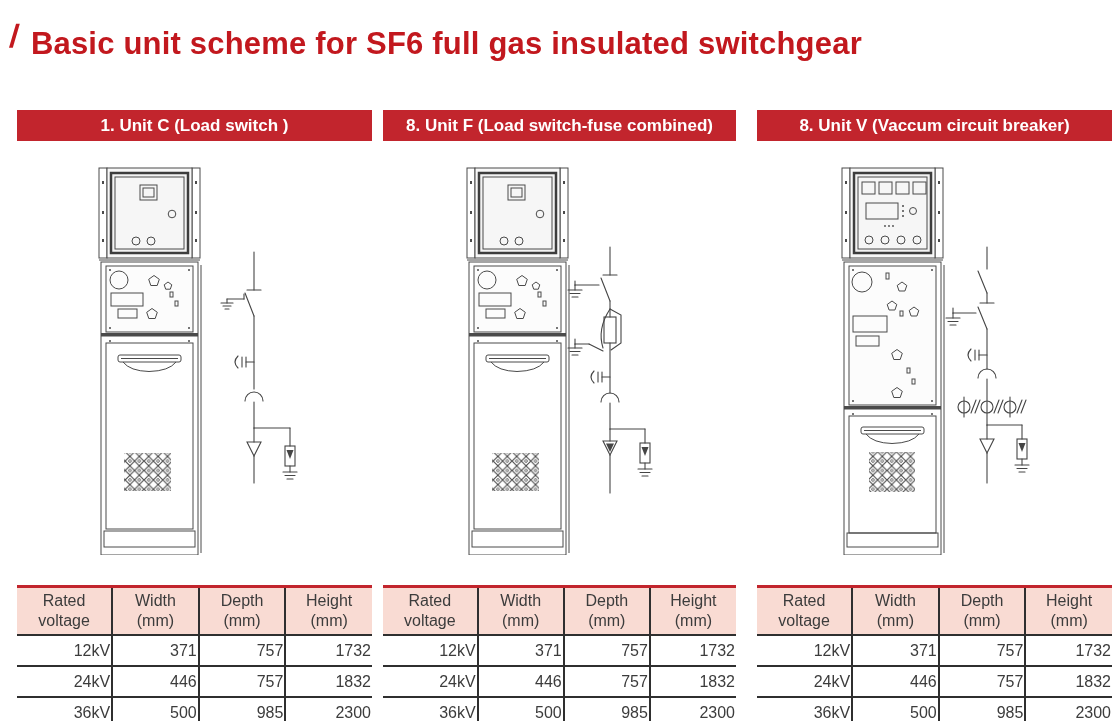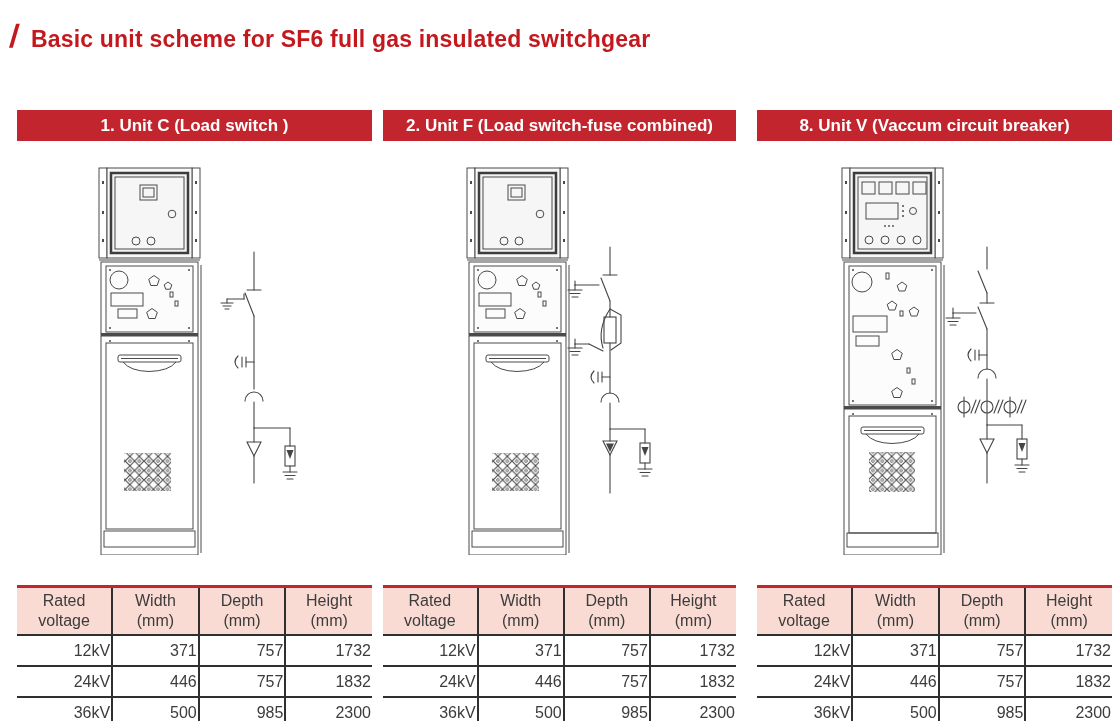--- a/index.html
+++ b/index.html
@@ -2,21 +2,21 @@
 <html><head>
 <meta charset="utf-8">
 <style>
   html,body{margin:0;padding:0;}
   body{
     width:1120px;height:721px;position:relative;background:#ffffff;
     font-family:"Liberation Sans",sans-serif;overflow:hidden;
   }
   .title-block{position:absolute;left:10px;top:20px;display:flex;align-items:flex-start;color:#c2181e;}
   .title-slash{font-size:32px;font-weight:bold;line-height:32px;margin-right:12px;transform:skewX(-6deg);}
-  .page-title{font-size:23px;font-weight:bold;margin:6px 4px 0 0;letter-spacing:.2px;}
+  .page-title{font-size:31px;font-weight:bold;margin:6px 4px 0 0;letter-spacing:.2px;}
   .col{position:absolute;top:110px;height:611px;}
   #col-1{left:17px;width:355px;}
   #col-2{left:383px;width:353px;}
   #col-3{left:757px;width:355px;}
   .bar{
     background:#c2252d;color:#ffffff;font-weight:bold;font-size:17px;
     text-align:center;height:31px;line-height:31px;white-space:nowrap;
   }
   .cabinet{position:absolute;top:55px;}
   #col-1 .cabinet{left:80px;}
@@ -204,21 +204,21 @@
         <td>36kV</td>
         <td>500</td>
         <td>985</td>
         <td>2300</td>
       </tr>
     </tbody>
   </table>
 </section>
 
 <section class="col" id="col-2">
-  <div class="bar">2. Unit F (Load switch-fuse combined)</div>
+  <div class="bar">8. Unit F (Load switch-fuse combined)</div>
 
   <svg class="cabinet" width="105" height="390" viewBox="0 0 105 390">
     <defs>
       <pattern id="grF" width="9.4" height="9.4" patternUnits="userSpaceOnUse">
         <path d="M4.7 0 L9.4 4.7 L4.7 9.4 L0 4.7 Z" fill="none" stroke="#4a4a4a" stroke-width="1"></path>
         <circle cx="4.7" cy="4.7" r="1.3" fill="none" stroke="#4a4a4a" stroke-width="0.8"></circle>
       </pattern>
     </defs>
     <g fill="none" stroke="#4a4a4a" stroke-width="1">
       <g>

